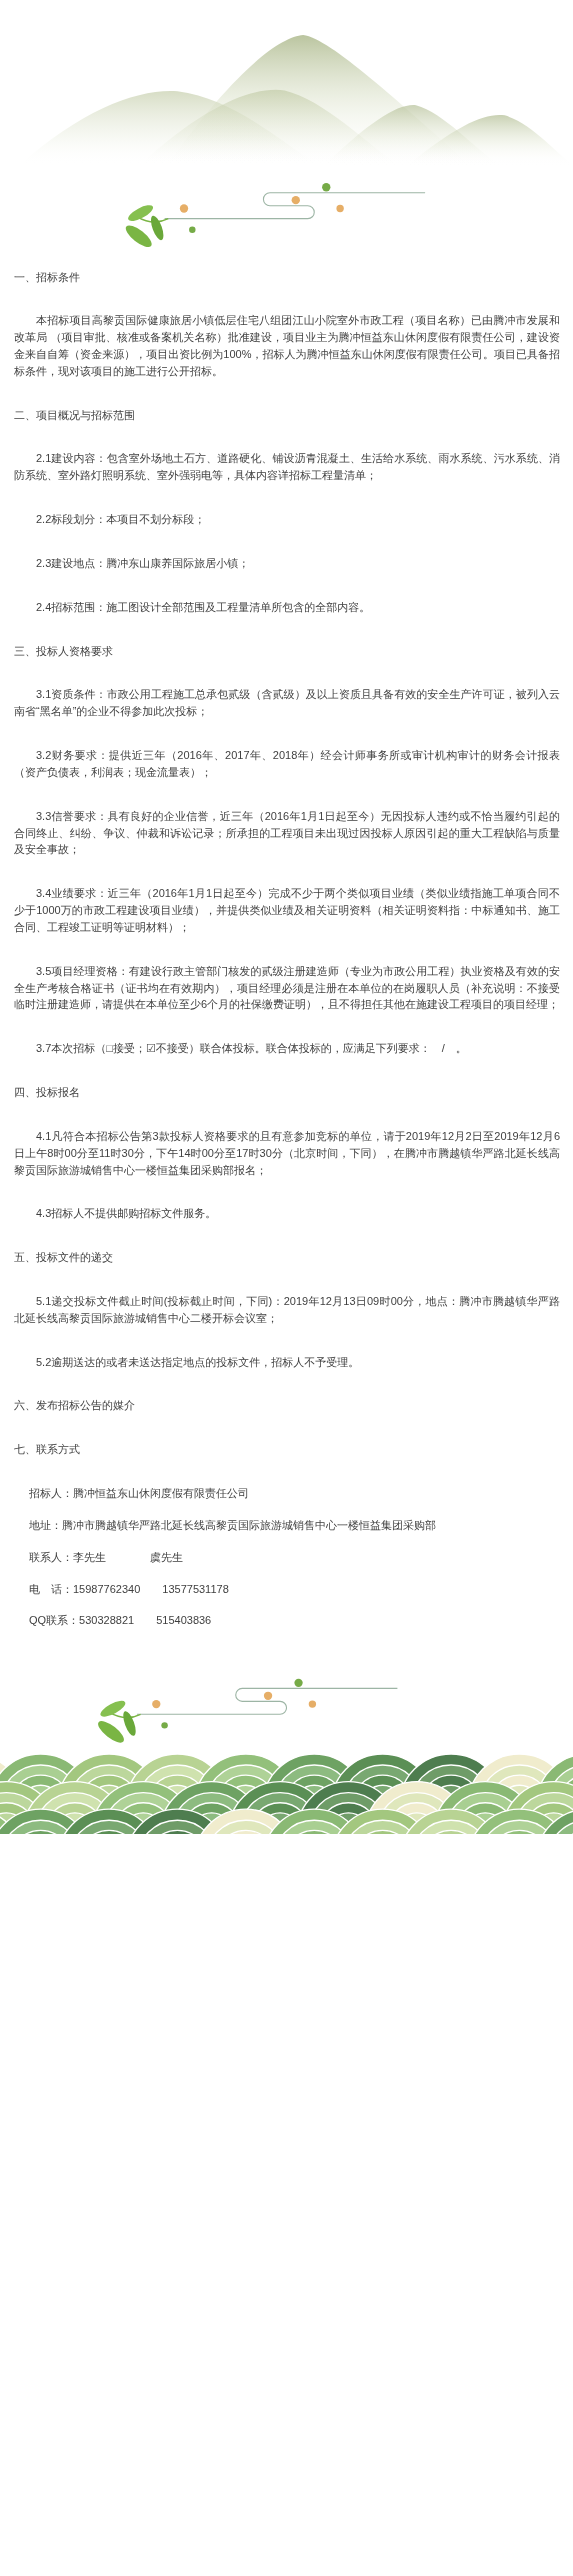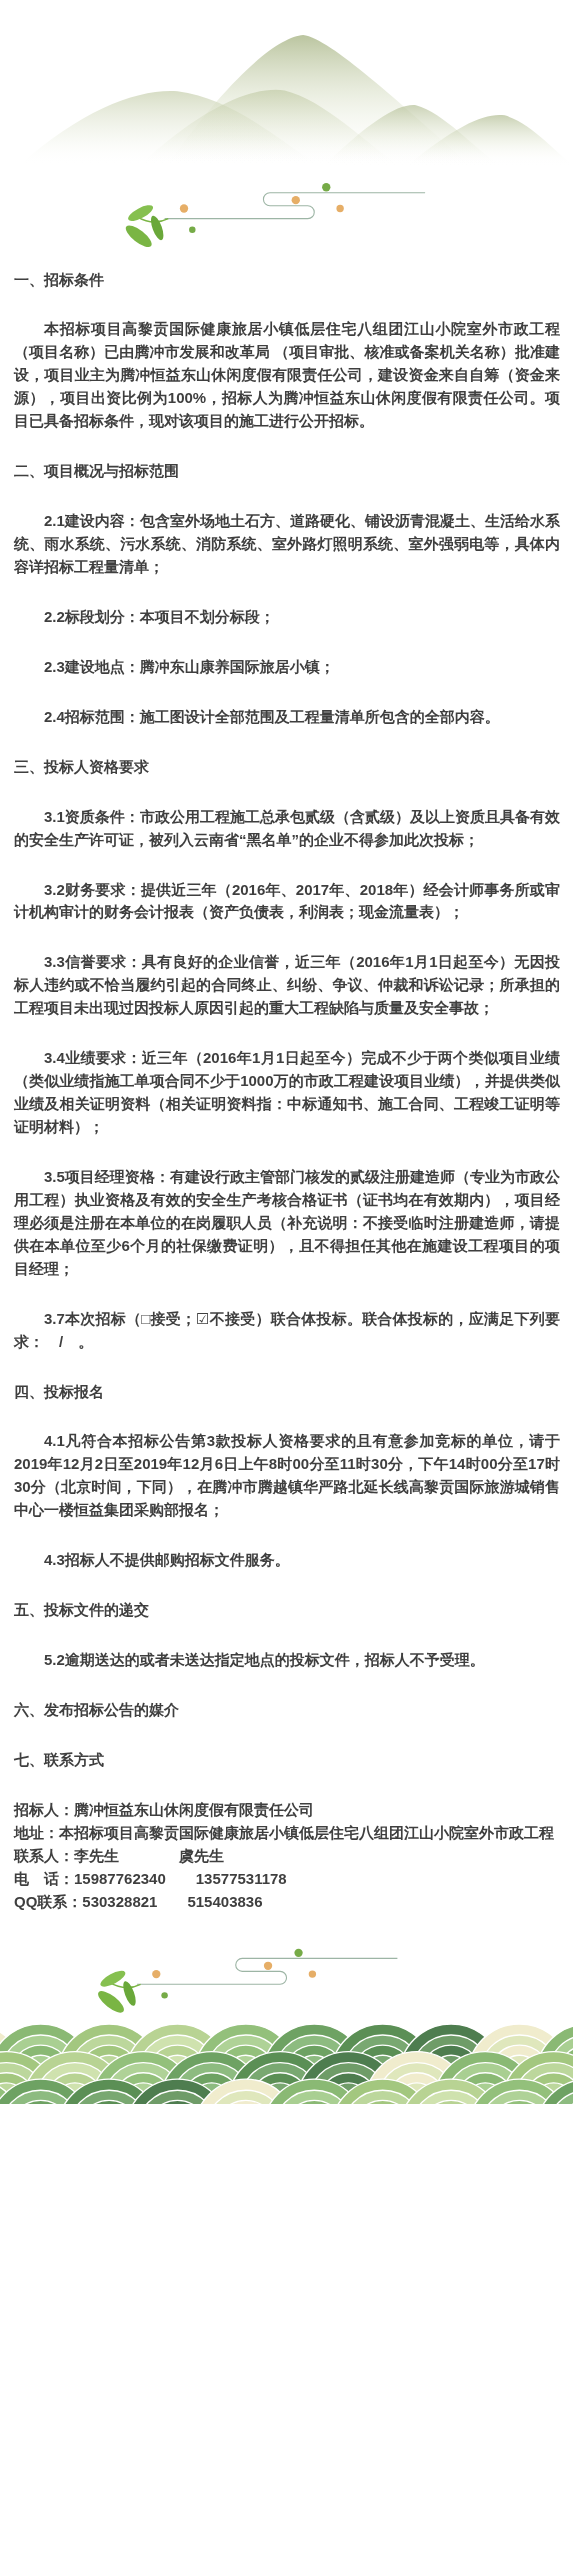--- a/index.html
+++ b/index.html
@@ -7,29 +7,28 @@
     width:574px;
     font-family:"Liberation Sans","DejaVu Sans",sans-serif;
     color:#3f3f3f;
     -webkit-font-smoothing:antialiased;
   }
   .page{width:574px;overflow:hidden;background:#fff;}
   .mountains{display:block;width:574px;height:166px;}
   .divider{display:block;width:574px;height:97px;}
   .content{
     padding:5.5px 14px 13px;
-    font-size:15px;
+    font-size:11px;
     line-height:1.53;
     text-align:justify;
-    font-weight:bold;
   }
   .content p{margin:0 0 27px;text-indent:2em;}
   .content p.h{text-indent:0;}
   .content p.highlight{color:#f26b35;}
-  .content p.contact{margin:0;text-indent:0;}
+  .content p.contact{margin:15px;text-indent:0;}
   .waves{display:block;width:574px;height:80px;}
   .defs-svg{position:absolute;width:0;height:0;overflow:hidden;}
 </style>
 </head>
 <body>
 
 <svg class="defs-svg" aria-hidden="true">
   <defs>
     <g id="motif">
       <path d="M178,62 H333 a7,7 0 0 0 0,-14 H292 a7,7 0 0 1 0,-14 H460" fill="none" stroke="#9db5a5" stroke-width="1.2"></path>
@@ -84,25 +83,26 @@
     <p>3.1资质条件：市政公用工程施工总承包贰级（含贰级）及以上资质且具备有效的安全生产许可证，被列入云南省“黑名单”的企业不得参加此次投标；</p>
     <p>3.2财务要求：提供近三年（2016年、2017年、2018年）经会计师事务所或审计机构审计的财务会计报表（资产负债表，利润表；现金流量表）；</p>
     <p>3.3信誉要求：具有良好的企业信誉，近三年（2016年1月1日起至今）无因投标人违约或不恰当履约引起的合同终止、纠纷、争议、仲裁和诉讼记录；所承担的工程项目未出现过因投标人原因引起的重大工程缺陷与质量及安全事故；</p>
     <p>3.4业绩要求：近三年（2016年1月1日起至今）完成不少于两个类似项目业绩（类似业绩指施工单项合同不少于1000万的市政工程建设项目业绩），并提供类似业绩及相关证明资料（相关证明资料指：中标通知书、施工合同、工程竣工证明等证明材料）；</p>
     <p>3.5项目经理资格：有建设行政主管部门核发的贰级注册建造师（专业为市政公用工程）执业资格及有效的安全生产考核合格证书（证书均在有效期内），项目经理必须是注册在本单位的在岗履职人员（补充说明：不接受临时注册建造师，请提供在本单位至少6个月的社保缴费证明），且不得担任其他在施建设工程项目的项目经理；</p>
     <p>3.7本次招标（□接受；☑不接受）联合体投标。联合体投标的，应满足下列要求：　/　。</p>
     <p class="h">四、投标报名</p>
     <p>4.1凡符合本招标公告第3款投标人资格要求的且有意参加竞标的单位，请于2019年12月2日至2019年12月6日上午8时00分至11时30分，下午14时00分至17时30分（北京时间，下同），在腾冲市腾越镇华严路北延长线高黎贡国际旅游城销售中心一楼恒益集团采购部报名；</p>
     <p>4.3招标人不提供邮购招标文件服务。</p>
     <p class="h">五、投标文件的递交</p>
+    <p>5.1递交投标文件截止时间(投标截止时间，下同)：2019年12月13日09时00分，地点：腾冲市腾越镇华严路北延长线高黎贡国际旅游城销售中心二楼开标会议室；</p>
     <p>5.2逾期送达的或者未送达指定地点的投标文件，招标人不予受理。</p>
     <p class="h">六、发布招标公告的媒介</p>
     <p class="h">七、联系方式</p>
     <p class="contact">招标人：腾冲恒益东山休闲度假有限责任公司</p>
-    <p class="contact">地址：本招标项目高黎贡国际健康旅居小镇低层住宅八组团江山小院室外市政工程</p>
+    <p class="contact">地址：腾冲市腾越镇华严路北延长线高黎贡国际旅游城销售中心一楼恒益集团采购部</p>
     <p class="contact">联系人：李先生　　　　虞先生</p>
     <p class="contact">电　话：15987762340　　13577531178</p>
     <p class="contact">QQ联系：530328821　　515403836</p>
   </main>
 
   <svg class="divider" viewBox="0 0 621 105">
     <use href="#motif" x="-30" y="0"></use>
   </svg>
 
   <svg class="waves" viewBox="0 0 621 87" preserveAspectRatio="none">

